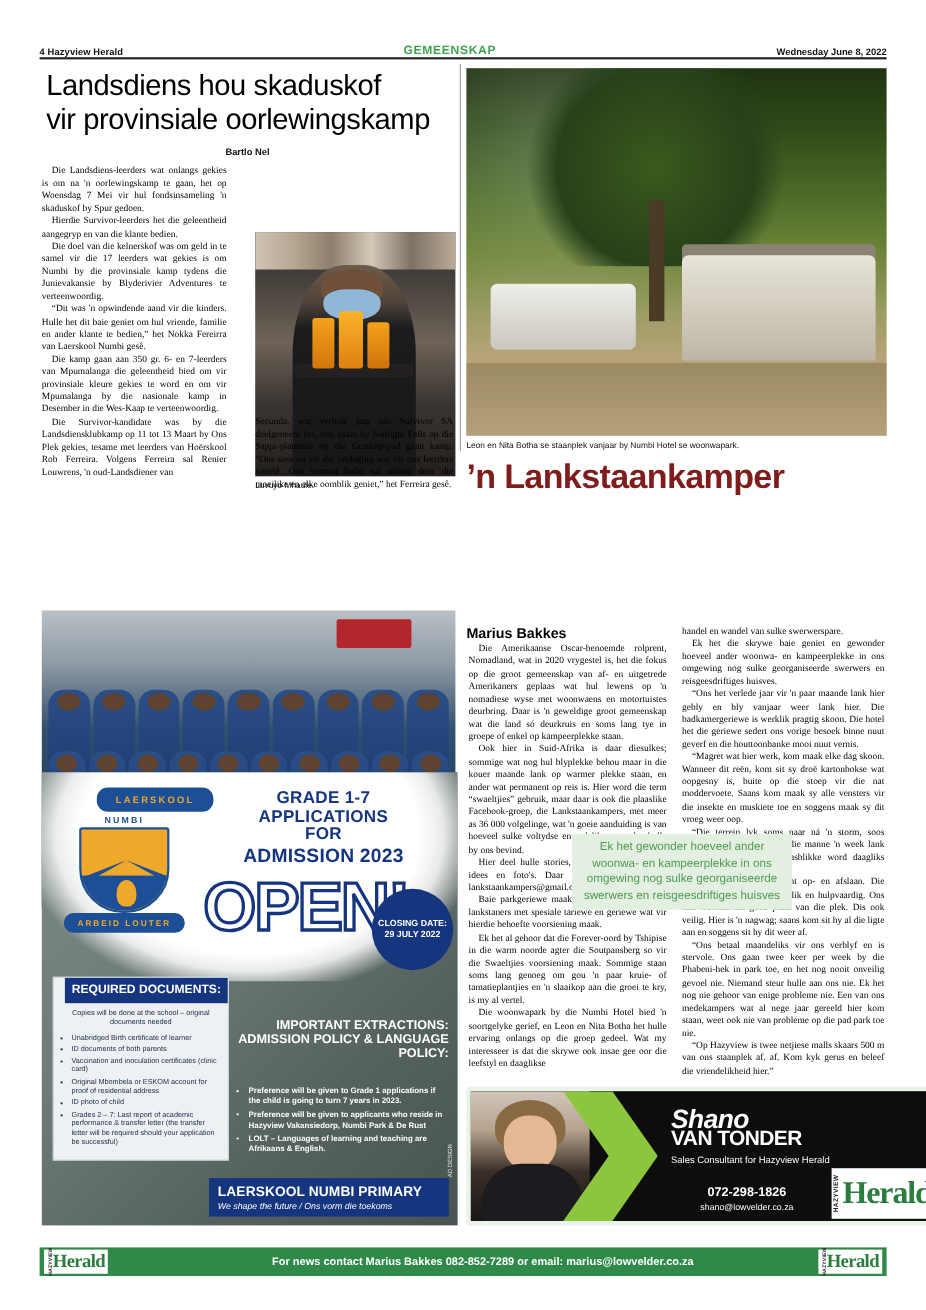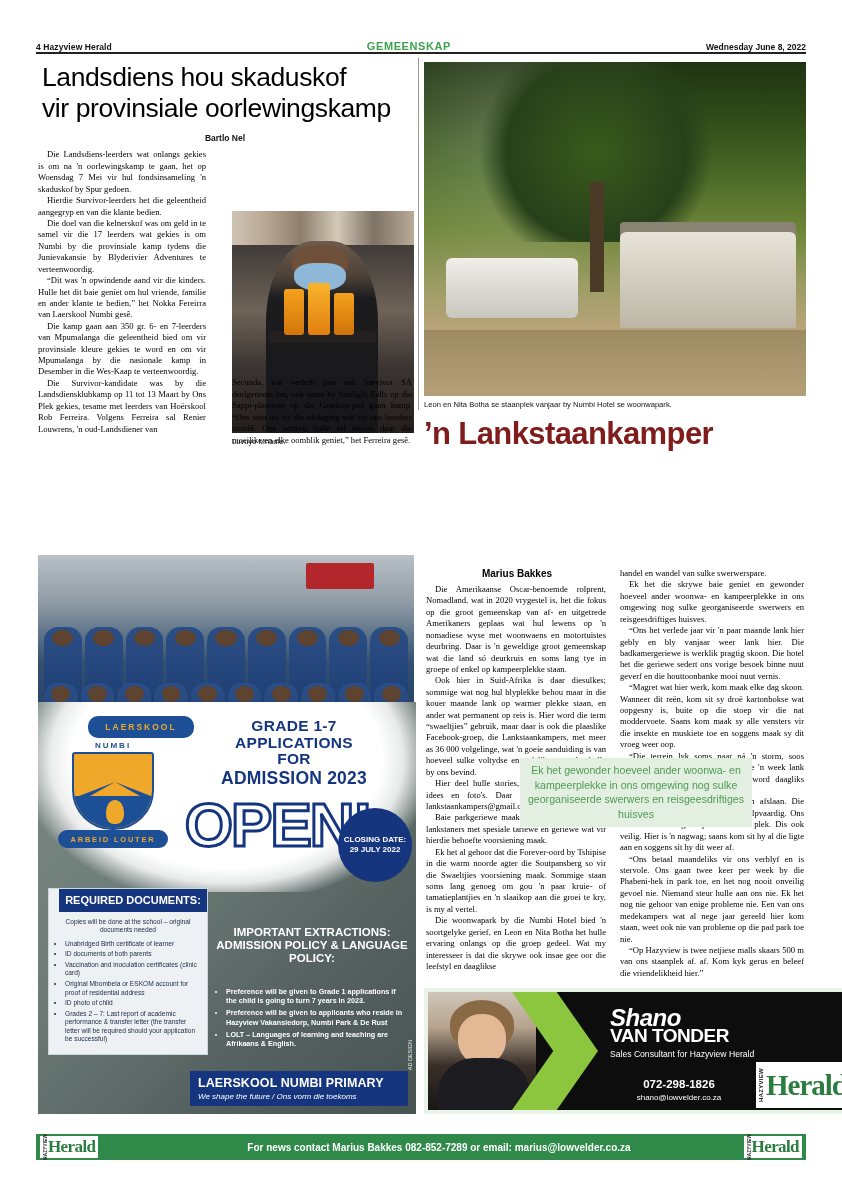--- a/index.html
+++ b/index.html
@@ -101,27 +101,27 @@
   .pc-caravan{position:absolute;left:22px;top:196px;width:132px;height:60px;background:linear-gradient(180deg,#efeee9,#c8c6bd);border-radius:6px;}
   .pc-ground{position:absolute;left:0;bottom:0;width:100%;height:66px;background:linear-gradient(180deg,#9c8a63,#b4a179);}
   .cap-camp { position:absolute; left:0; top:342px; width:382px; }
 
   .headline2 {
     position:absolute; left:0; top:358px; width:382px;
     font-family:"Liberation Sans", sans-serif;
     font-size:31px; line-height:1.17; letter-spacing:-0.6px; color:#7f1d1d; margin:0;
   }
   .byline2 { position:absolute; left:0; top:510px; width:186px;
-    font-family:"Liberation Sans", sans-serif; font-size:10px; font-weight:bold; text-align:center; }
+    font-family:"Liberation Sans", sans-serif; font-size:13px; font-weight:bold; text-align:left; }
 
   .s2-c1 { position:absolute; left:2px; top:526px; width:180px; }
   .s2-c2 { position:absolute; left:196px; top:510px; width:184px; }
 
   .pullquote {
-    position:absolute; left:96px; top:700px; width:232px;
+    position:absolute; left:96px; top:700px; width:200px;
     background:#e3f0e1; color:#4f9a52;
     font-family:"Liberation Sans", sans-serif;
     font-size:10.6px; line-height:1.38; text-align:center;
     padding:5px 4px 6px 4px;
   }
 
   
   .ad-school { position:absolute; left:38px; top:702px; width:378px; height:412px;
     background:linear-gradient(135deg,#7d8b86 0%, #6f7d79 35%, #55625f 70%, #485451 100%);
     overflow:hidden; }
@@ -158,21 +158,21 @@
   .ads-req{position:absolute;left:10px;top:186px;width:160px;background:#eef1f4;border:1px solid #cdd5dc;}
   .ads-req-h{background:#15357f;color:#fff;font-family:"Liberation Sans",sans-serif;font-weight:bold;
     font-size:11px;text-align:center;padding:5px 2px;line-height:1.15;margin-left:10px;}
   .ads-req-b{padding:6px 7px 8px 7px;font-family:"Liberation Sans",sans-serif;font-size:6.6px;color:#1b2a45;line-height:1.3;}
   .ads-req-note{text-align:center;margin-bottom:5px;}
   .ads-req-b ul{margin:0;padding-left:9px;}
   .ads-req-b li{margin-bottom:2px;}
 
   .ads-imp{position:absolute;left:178px;top:224px;width:192px;color:#fff;
     font-family:"Liberation Sans",sans-serif;}
-  .ads-imp-h{font-weight:bold;font-size:11.5px;text-align:center;line-height:1.12;}
+  .ads-imp-h{font-weight:bold;font-size:11.5px;text-align:right;line-height:1.12;}
   .ads-imp-b{font-size:7.2px;font-weight:bold;line-height:1.3;margin-top:22px;}
   .ads-imp-b ul{margin:0;padding-left:10px;}
   .ads-imp-b li{margin-bottom:3px;}
 
   .ads-foot{position:absolute;left:152px;bottom:8px;width:218px;background:#15357f;color:#fff;
     font-family:"Liberation Sans",sans-serif;padding:5px 8px;}
   .ads-foot-t{font-size:12.5px;font-weight:bold;letter-spacing:.1px;}
   .ads-foot-s{font-size:8px;font-style:italic;margin-top:2px;}
   .ads-credit{position:absolute;right:3px;bottom:74px;font-family:"Liberation Sans",sans-serif;
     font-size:5.5px;color:#e7e7e7;transform:rotate(-90deg);transform-origin:right bottom;white-space:nowrap;}

